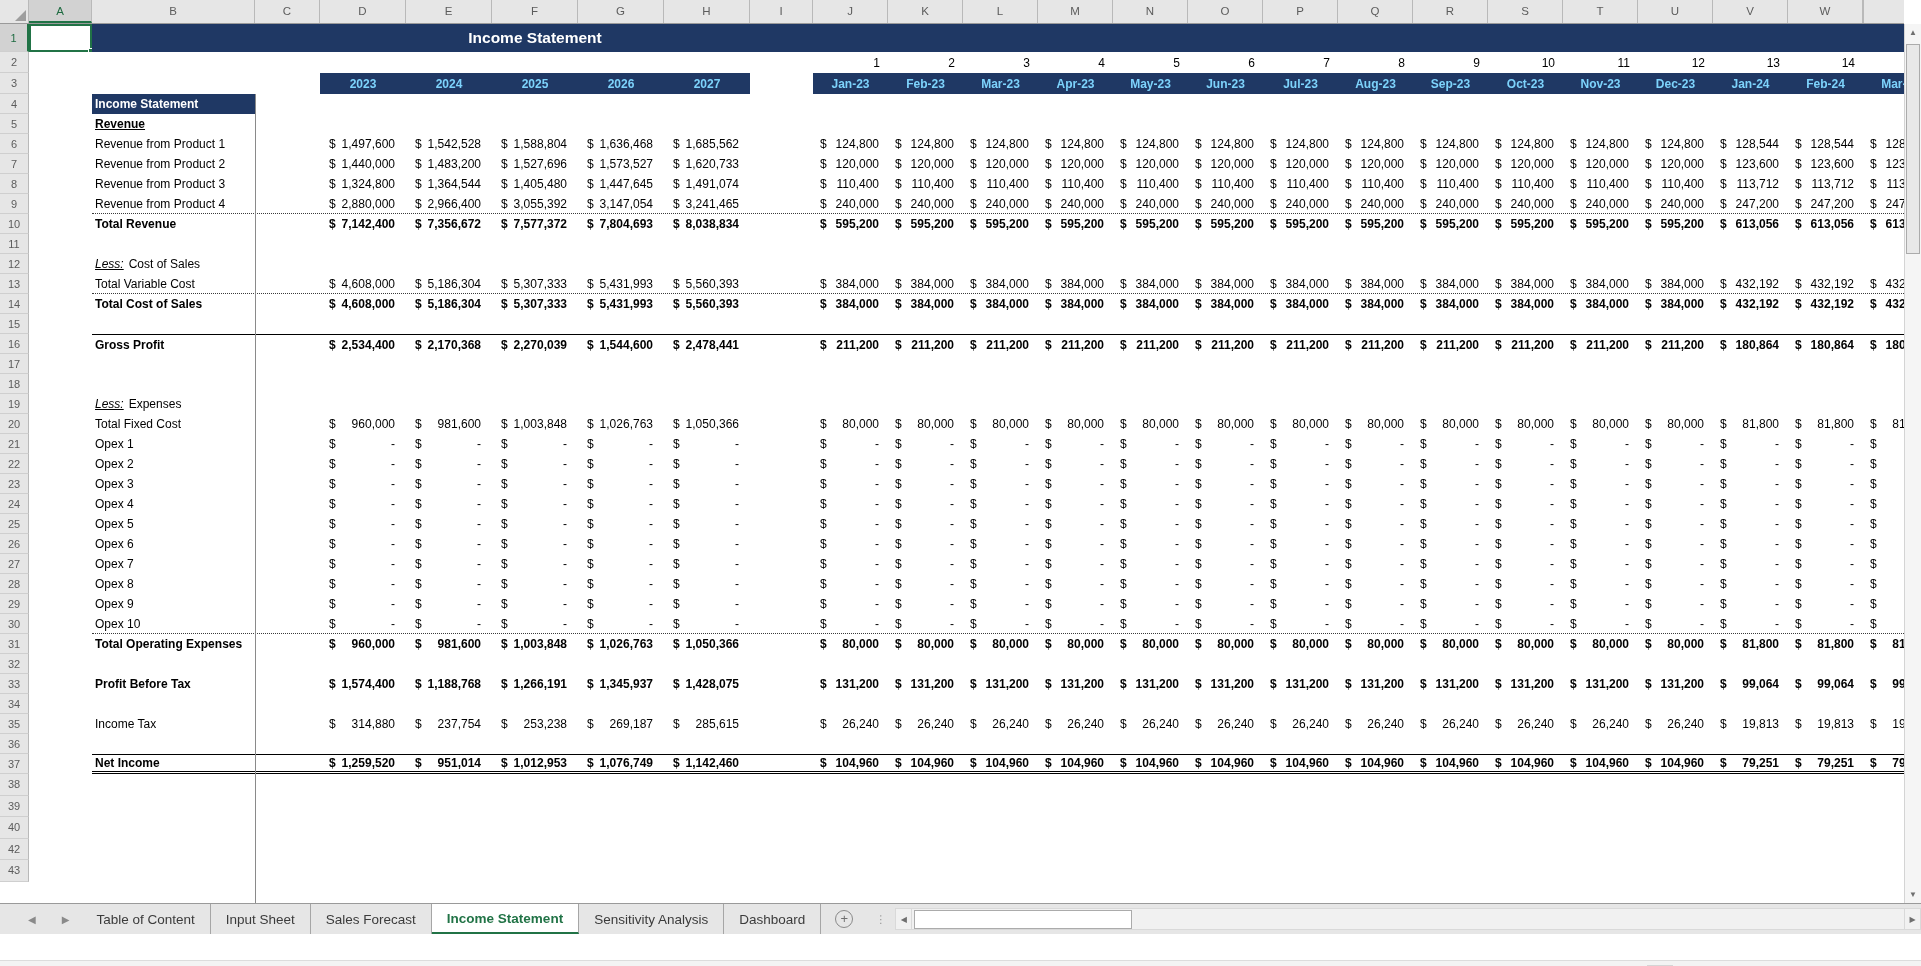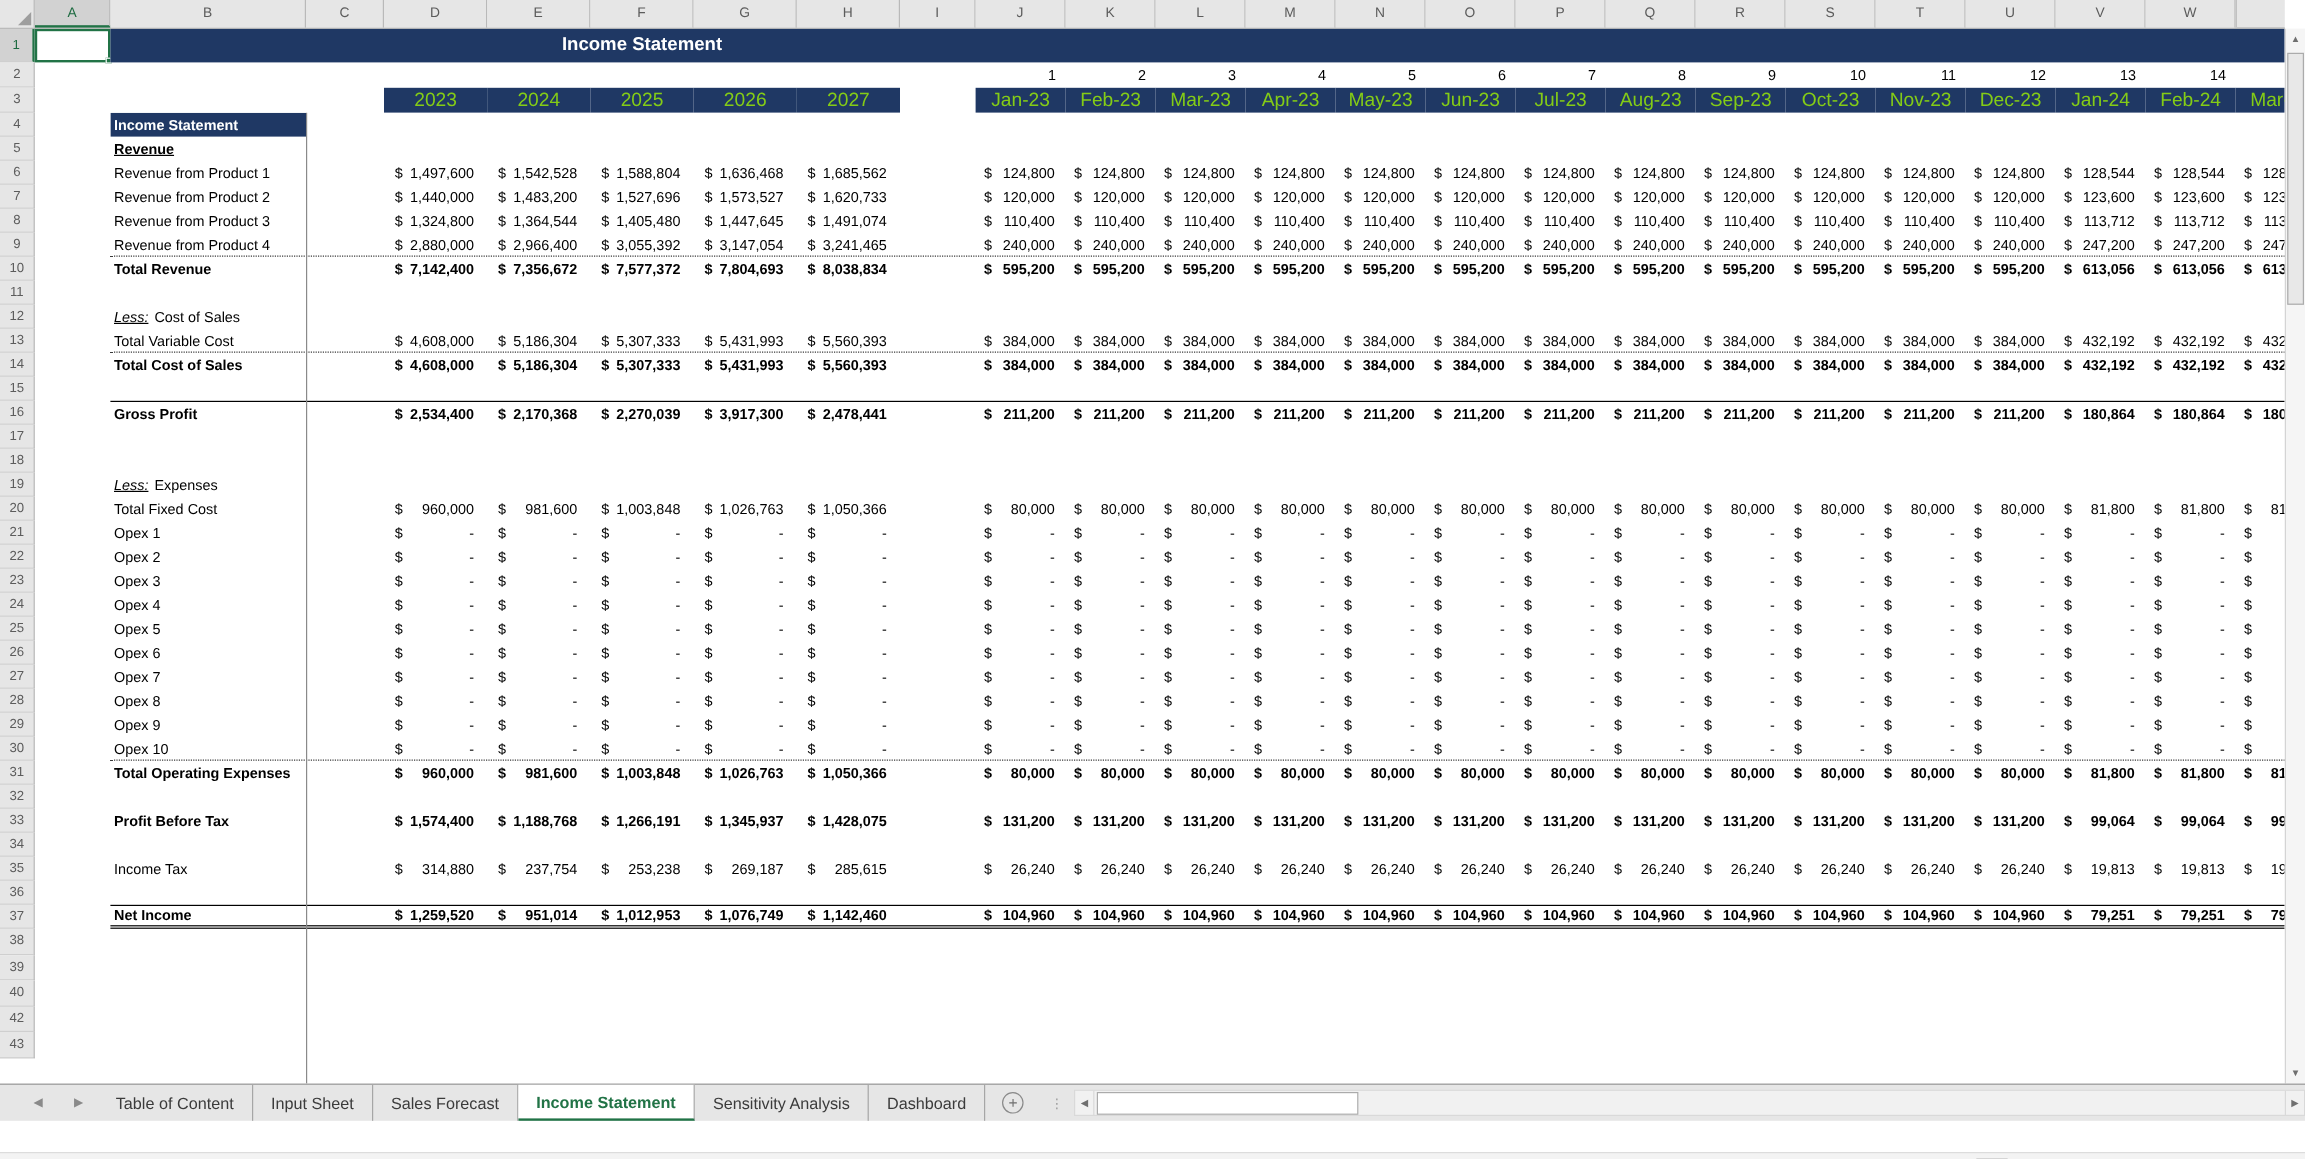--- a/index.html
+++ b/index.html
@@ -37,21 +37,21 @@
   .cC { width:65px; } .cI { width:63px; }
   .cY { width:86px; } .cM { width:75px; }
   .money { justify-content:space-between; }
   .cY .d { padding-left:9px; } .cY .v { padding-right:11px; }
   .cM .d { padding-left:7px; } .cM .v { padding-right:9px; }
   .bold, .bold .d, .bold .v { font-weight:700; }
   .navyCell { background:#1f3864; color:#fff; font-weight:700; }
   .sectionLbl { font-weight:700; text-decoration:underline; }
   .lessPre { font-style:italic; text-decoration:underline; margin-right:5px;text-align:center; }
 
-  .hdrY, .hdrM { background:#1f3864; color:#84cc16; font-weight:400; font-size:16px;
+  .hdrY, .hdrM { background:#1f3864; color:#7dd3fc; font-weight:700; font-size:12px;
     justify-content:center; }
   .num2 { justify-content:flex-end; font-size:12px; }
   .num2 .v { padding-right:8px; }
 
   
   .a1cell { flex:none; width:63px; height:28px; background:#fff; border:2px solid #217346; position:relative; }
   .a1cell .handle { position:absolute; right:-3px; bottom:-3px; width:5px; height:5px;
     background:#217346; border:1px solid #fff; }
   .titleband { flex:none; width:1812px; background:#1f3864; position:relative; }
   .titleband .t { position:absolute; left:228px; width:430px; top:0; height:28px;
@@ -897,21 +897,21 @@
           <div class="cell money cY bold">
             <div class="d">$</div>
             <div class="v">2,170,368</div>
           </div>
           <div class="cell money cY bold">
             <div class="d">$</div>
             <div class="v">2,270,039</div>
           </div>
           <div class="cell money cY bold">
             <div class="d">$</div>
-            <div class="v">3,917,300</div>
+            <div class="v">1,544,600</div>
           </div>
           <div class="cell money cY bold">
             <div class="d">$</div>
             <div class="v">2,478,441</div>
           </div>
           <div class="cell cI"></div>
           <div class="cell money cM bold">
             <div class="d">$</div>
             <div class="v">211,200</div>
           </div>

